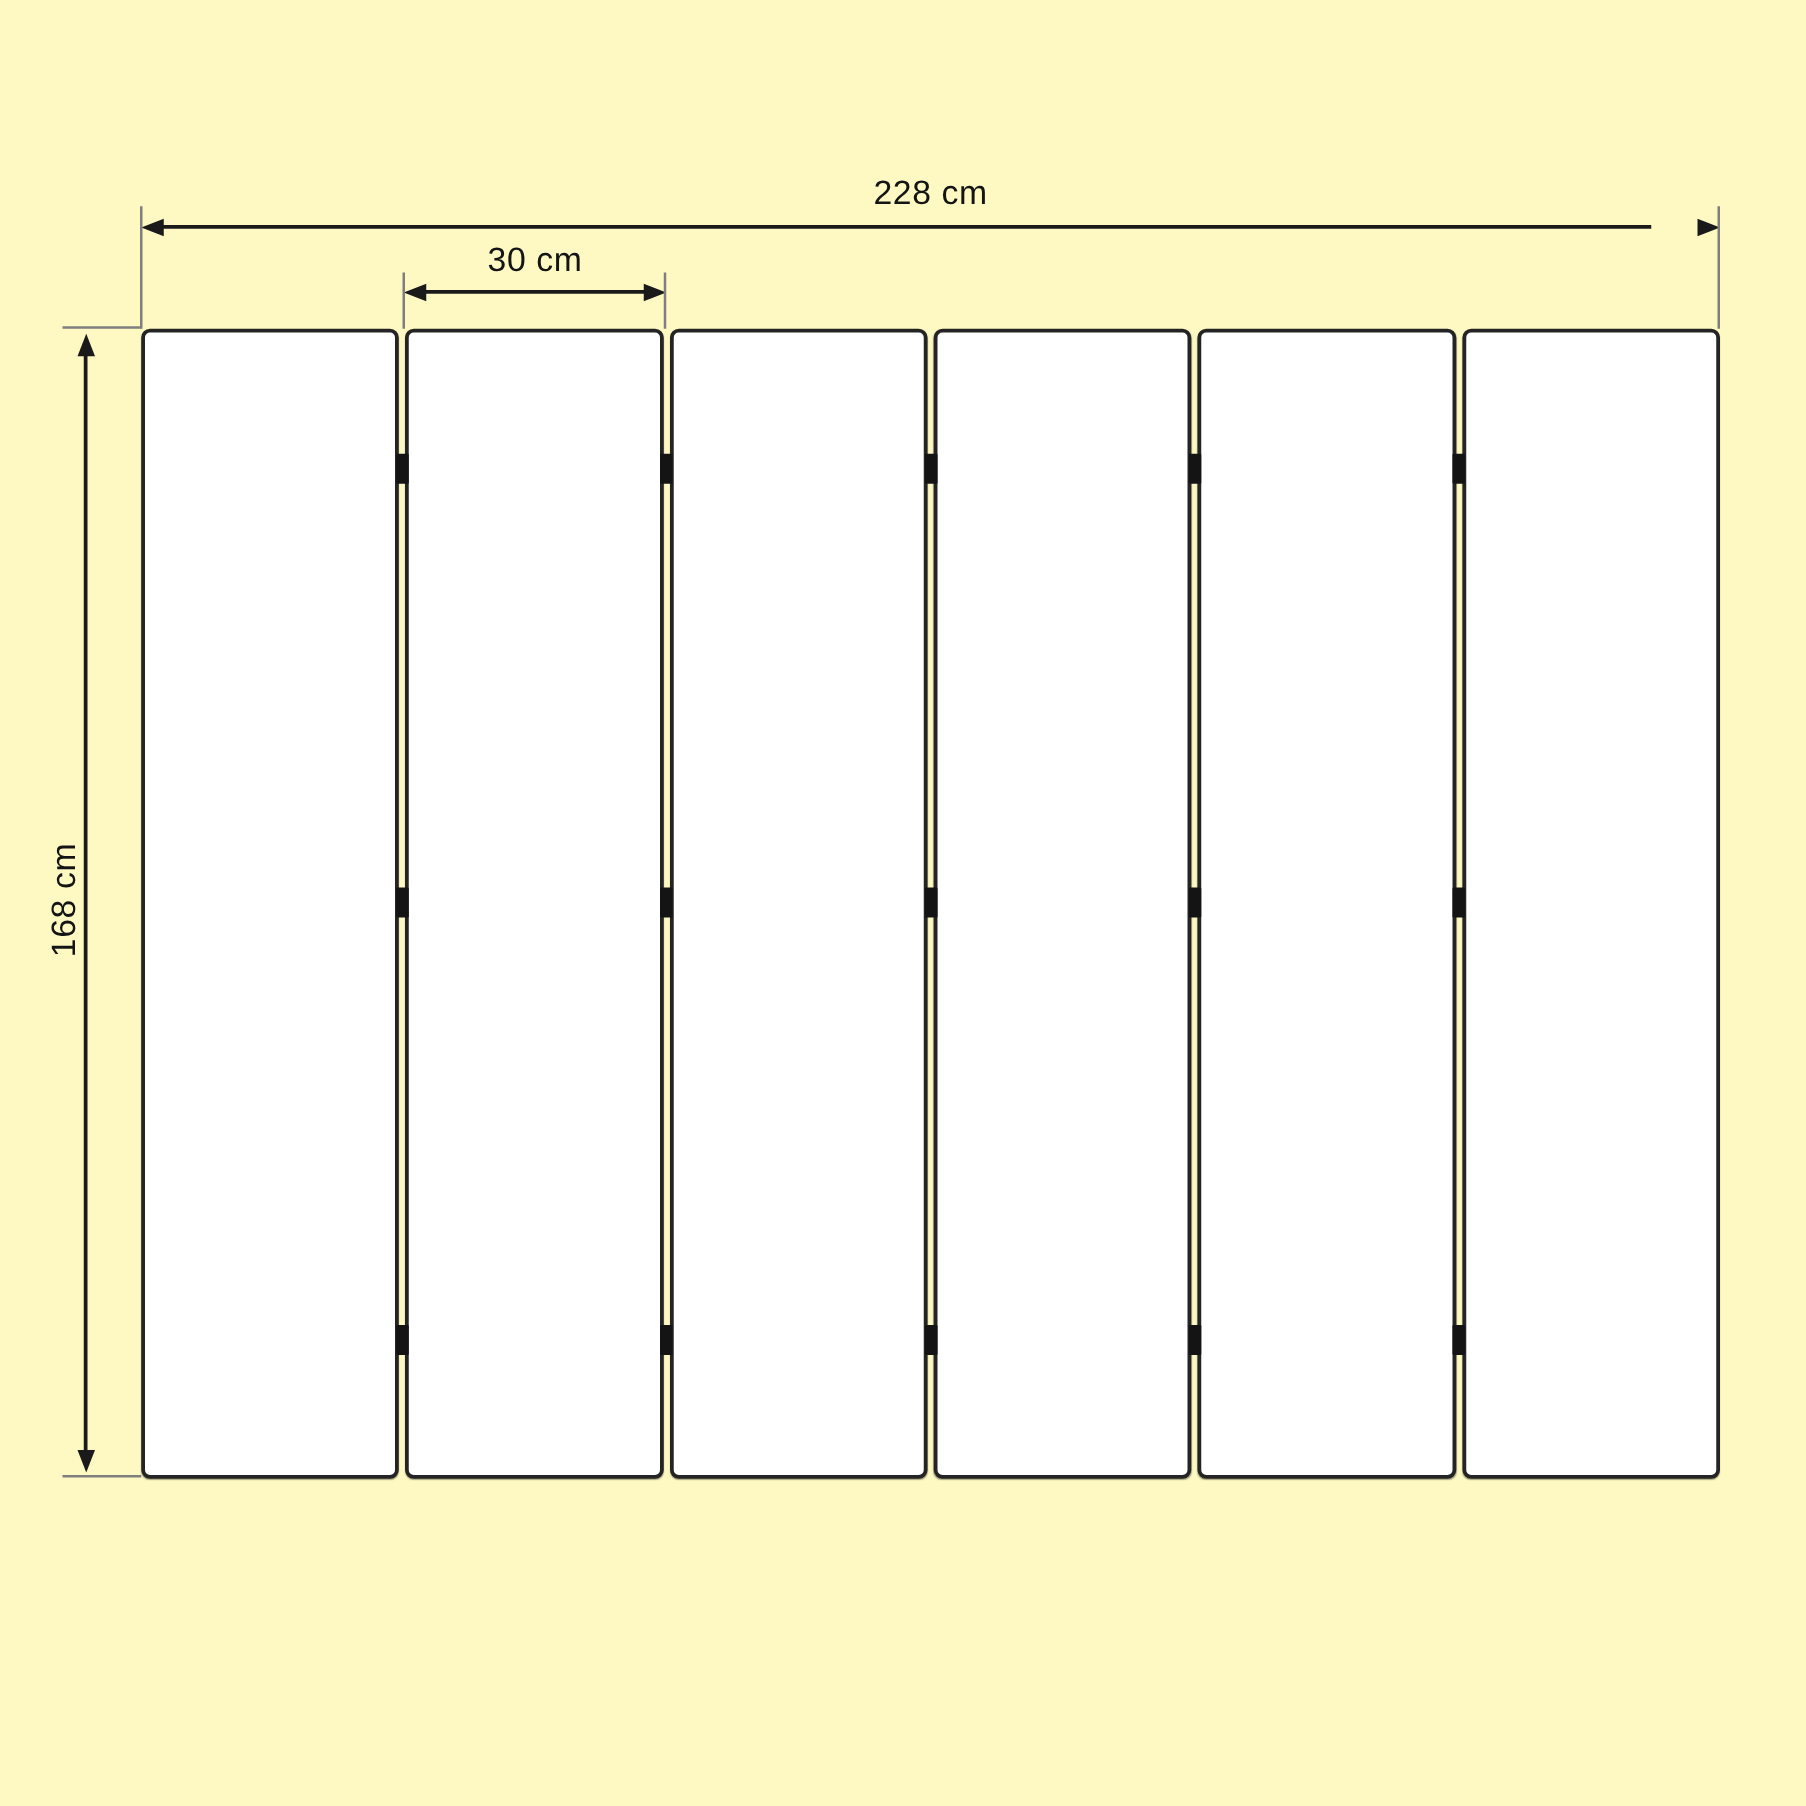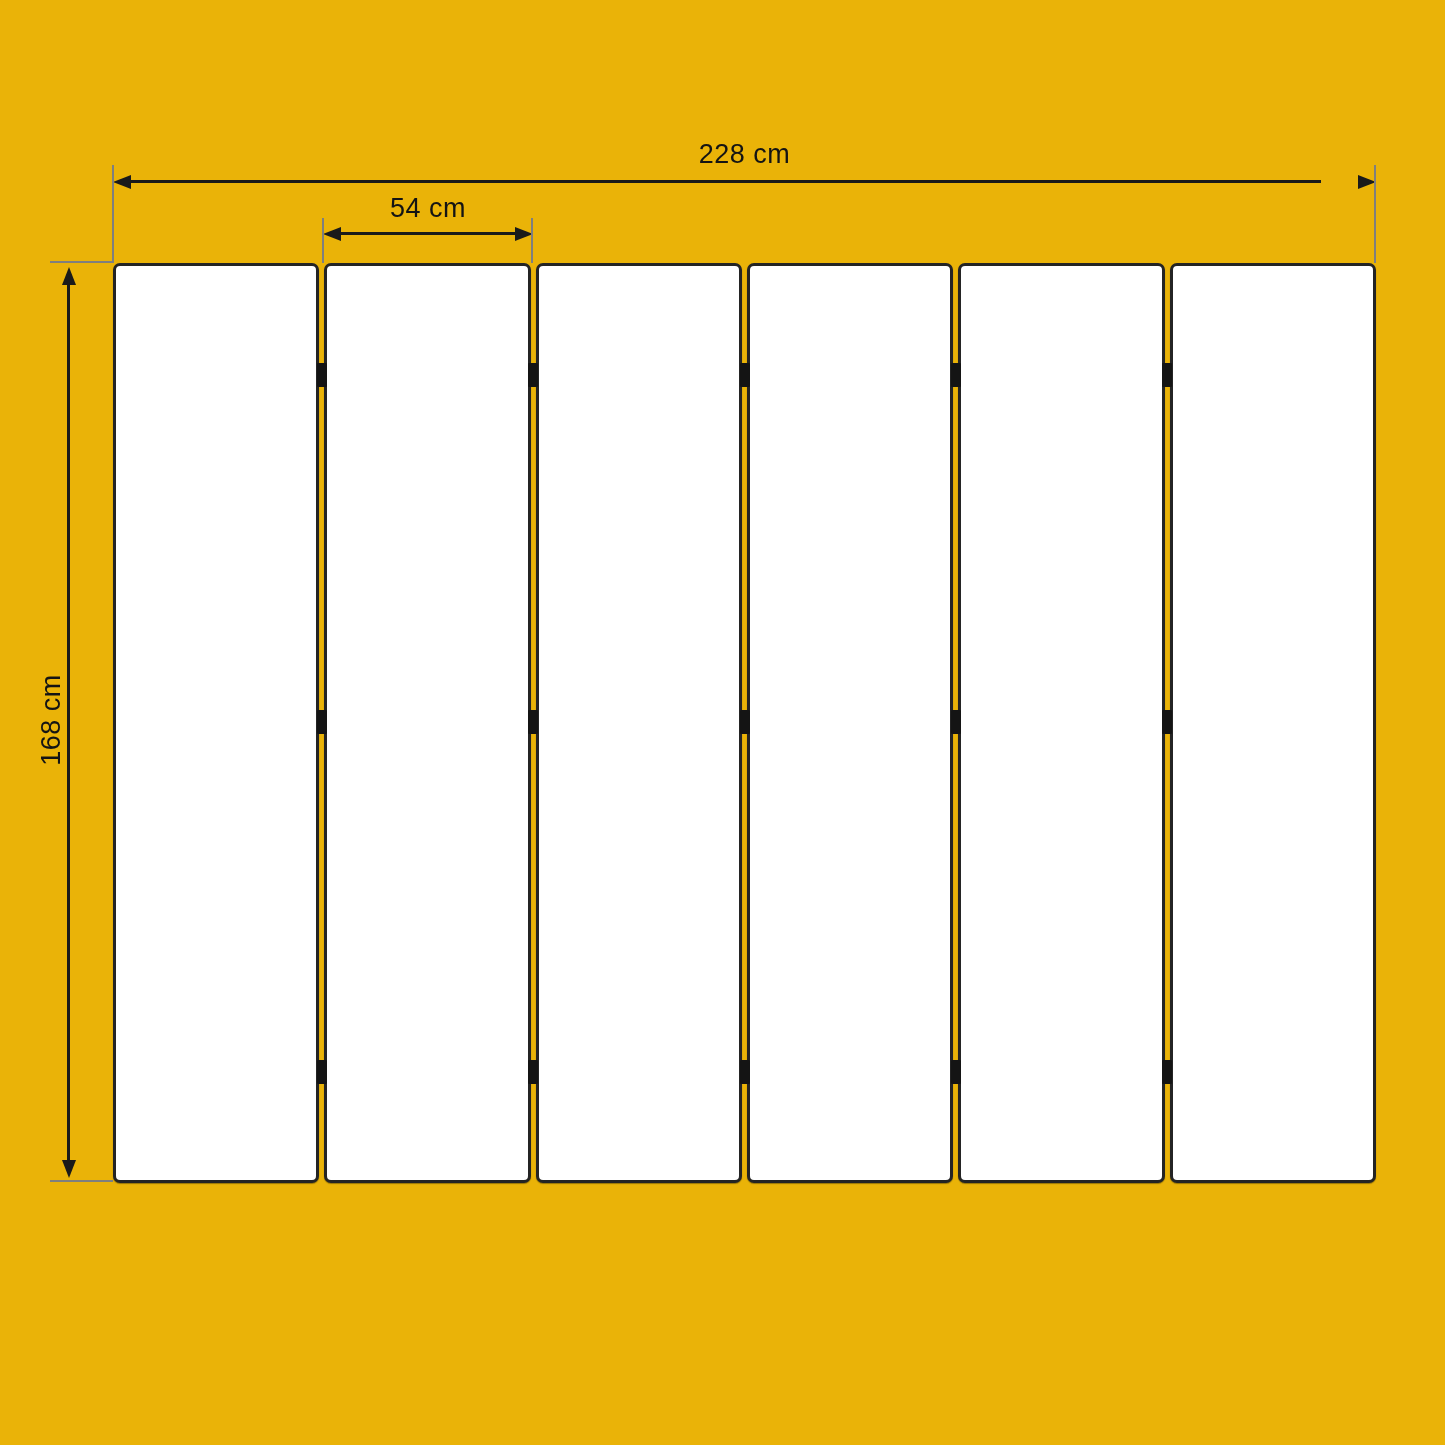--- a/index.html
+++ b/index.html
@@ -1,17 +1,17 @@
 <!DOCTYPE html>
 <html><head>
 <meta charset="utf-8">
 <style>
   html,body{margin:0;padding:0;background:#ffffff;}
   .canvas{
-    position:relative;width:1445px;height:1445px;background:#eab308;
+    position:relative;width:1445px;height:1445px;background:#fef9c3;
     font-family:"Liberation Sans","DejaVu Sans",sans-serif;overflow:hidden;
   }
   
   .panel-row{position:absolute;left:113px;top:263px;width:1263px;height:920px;display:flex;gap:5px;}
   .panel{
     flex:1;box-sizing:border-box;background:#ffffff;
     border:3px solid #242424;border-radius:7px;
     box-shadow:0 1px 1px rgba(0,0,0,0.35);
   }
   .hinge{position:absolute;width:10px;height:24px;background:#141414;border-radius:1px;}
@@ -38,21 +38,21 @@
 
 <div class="canvas">
 
   <div class="dim-label label-total">228 cm</div>
   <div class="dline" style="left:125px;top:180px;width:1196px;height:3px;"></div>
   <div class="arr arr-left" style="left:113px;top:174.5px;"></div>
   <div class="arr arr-right" style="left:1358px;top:174.5px;"></div>
   <div class="ext" style="left:112px;top:165px;width:2px;height:98px;"></div>
   <div class="ext" style="left:1374px;top:165px;width:2px;height:98px;"></div>
 
-  <div class="dim-label label-panel">54 cm</div>
+  <div class="dim-label label-panel">30 cm</div>
   <div class="dline" style="left:334px;top:232px;width:188px;height:3px;"></div>
   <div class="arr arr-left" style="left:323px;top:226.5px;"></div>
   <div class="arr arr-right" style="left:515px;top:226.5px;"></div>
   <div class="ext" style="left:322px;top:218px;width:2px;height:45px;"></div>
   <div class="ext" style="left:531px;top:218px;width:2px;height:45px;"></div>
 
   <div class="dim-label label-height">168 cm</div>
   <div class="dline" style="left:67px;top:280px;width:3px;height:885px;"></div>
   <div class="arr arr-up" style="left:61.5px;top:267px;"></div>
   <div class="arr arr-down" style="left:61.5px;top:1160px;"></div>

